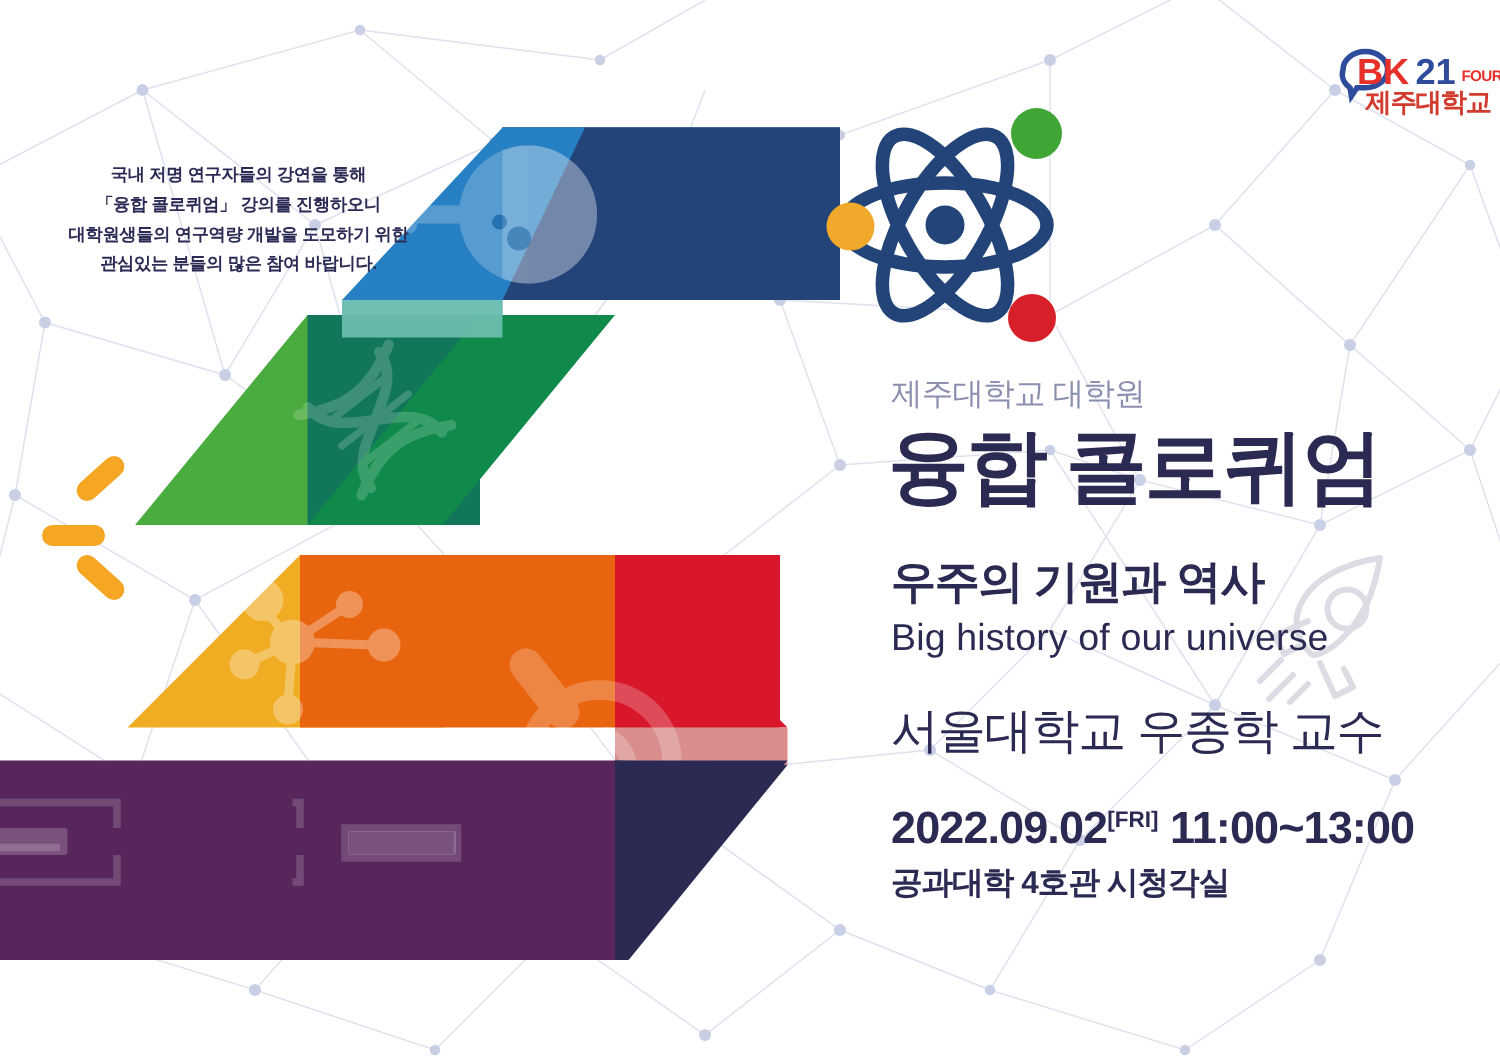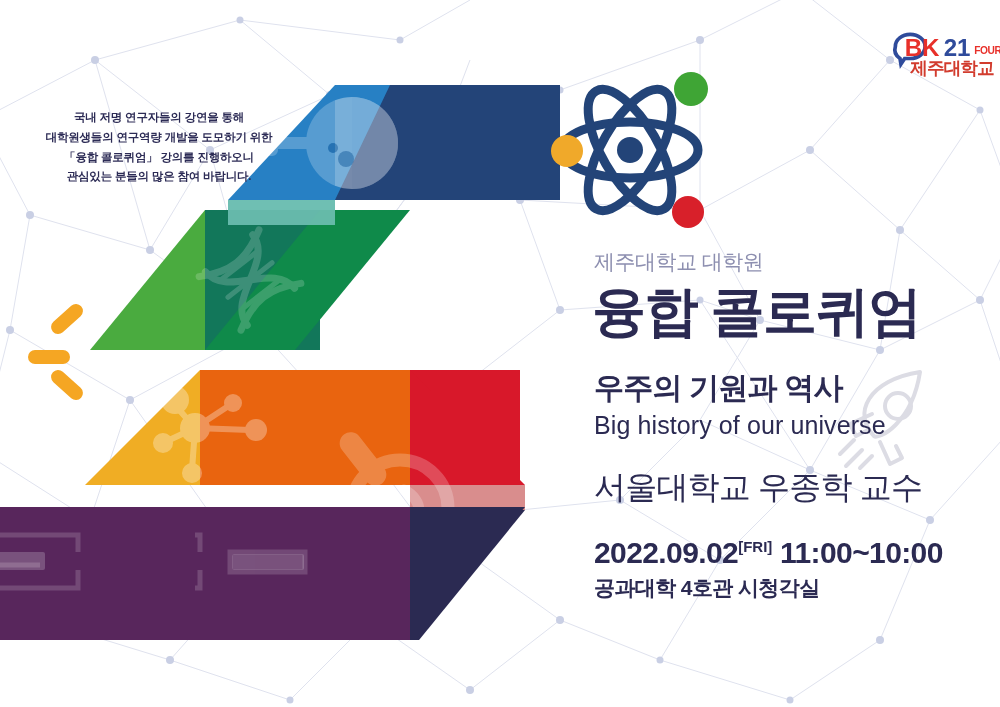--- a/index.html
+++ b/index.html
@@ -373,28 +373,28 @@
       <path d="M14,22 a16,13 0 1,1 16,13 l-6,0 l-4,6 l-1,-6 a16,13 0 0,1 -5,-13 Z" fill="none" stroke="#2f4b9b" stroke-width="4"></path>
       <text x="24" y="32" font-family="'Liberation Sans',sans-serif" font-size="26" font-weight="bold" fill="#e8302a">BK</text>
       <text x="66" y="32" font-family="'Liberation Sans',sans-serif" font-size="26" font-weight="bold" fill="#2f4b9b">21</text>
       <text x="99" y="30" font-family="'Liberation Sans',sans-serif" font-size="11" font-weight="bold" fill="#e8302a" letter-spacing="-0.5">FOUR</text>
       <text x="75" y="52" text-anchor="middle" font-family="'Liberation Sans',sans-serif" font-size="19" font-weight="bold" fill="#d23c2e" letter-spacing="-1">제주대학교</text>
     </svg>
   </div>
 
   <div id="intro">
     <div>국내 저명 연구자들의 강연을 통해</div>
+    <div>「융합 콜로퀴엄」 강의를 진행하오니</div>
     <div>대학원생들의 연구역량 개발을 도모하기 위한</div>
-    <div>「융합 콜로퀴엄」 강의를 진행하오니</div>
     <div>관심있는 분들의 많은 참여 바랍니다.</div>
   </div>
 
   <div id="text-col">
     <p class="eyebrow">제주대학교 대학원</p>
     <h1 class="headline">융합 콜로퀴엄</h1>
     <p class="subtitle-ko">우주의 기원과 역사</p>
     <p class="subtitle-en">Big history of our universe</p>
     <p class="speaker">서울대학교 우종학 교수</p>
-    <p class="datetime"><span>2022.09.02</span><span class="dow">[FRI]</span>&nbsp;<span>11:00~10:00</span></p>
+    <p class="datetime"><span>2022.09.02</span><span class="dow">[FRI]</span>&nbsp;<span>11:00~13:00</span></p>
     <p class="venue">공과대학 4호관 시청각실</p>
   </div>
 
 </div>
 
 </body></html>

